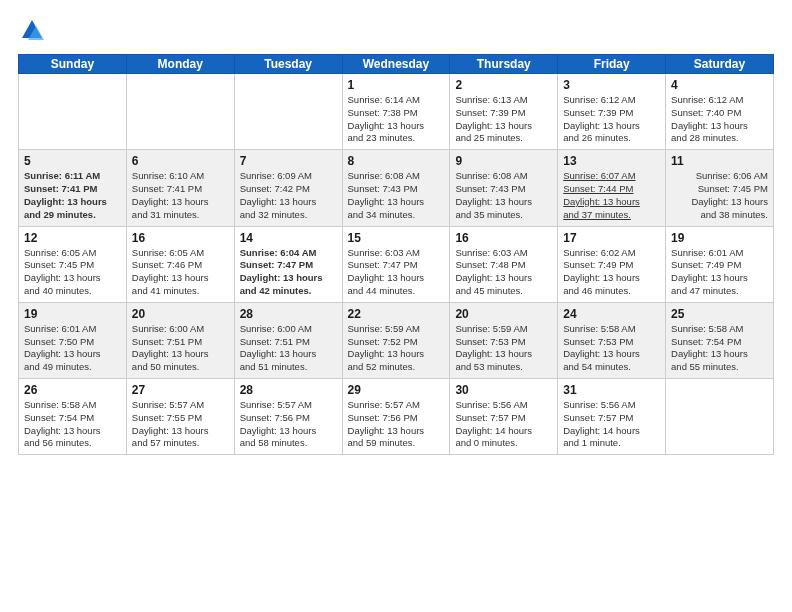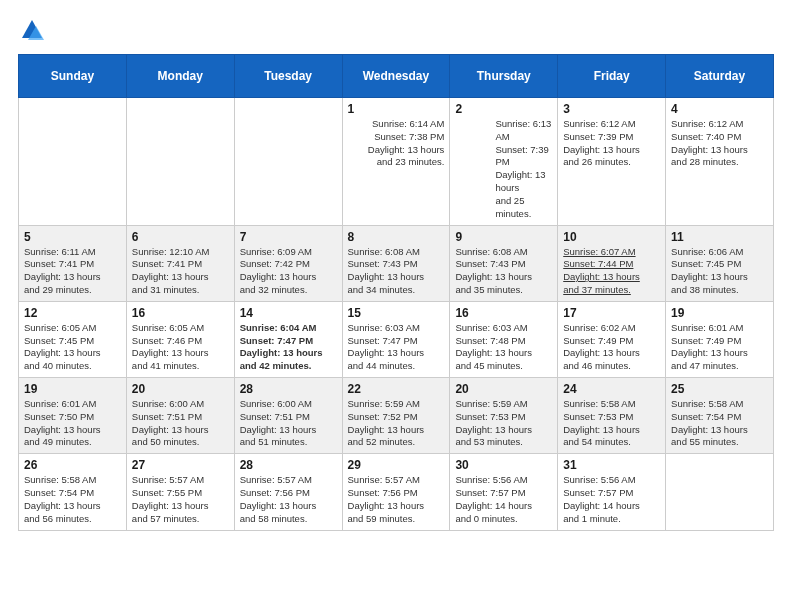--- a/index.html
+++ b/index.html
@@ -63,21 +63,21 @@
       width: 100%;
       border-collapse: collapse;
       border: 1px solid #ccc;
     }
     .calendar th {
       background: #1565c0;
       color: #fff;
       font-size: 12px;
       font-weight: bold;
       text-align: center;
-      padding: 14px 4px;
+      padding: 2px 4px;
       border: 1px solid #1256a8;
     }
     .calendar td {
       vertical-align: top;
       border: 1px solid #ccc;
       padding: 4px 5px;
       width: calc(100% / 7);
       min-height: 80px;
       background: #fff;
     }
@@ -143,28 +143,28 @@
           <th>Saturday</th>
         </tr>
     </thead>
     <tbody id="calendar-body">
     <tr>
           <td class="empty-cell"></td>
           <td class="empty-cell"></td>
           <td class="empty-cell"></td>
           <td>
             <span class="day-num">1</span>
-            <div class="day-info" style="white-space: pre-line; text-align: right;">Sunrise: 6:14 AM
+            <div class="day-info" style="white-space: pre-line;">Sunrise: 6:14 AM
 Sunset: 7:38 PM
 Daylight: 13 hours
 and 23 minutes.</div>
           </td>
           <td>
             <span class="day-num">2</span>
-            <div class="day-info" style="white-space: pre-line; margin-left: 40px;">Sunrise: 6:13 AM
+            <div class="day-info" style="white-space: pre-line;">Sunrise: 6:13 AM
 Sunset: 7:39 PM
 Daylight: 13 hours
 and 25 minutes.</div>
           </td>
           <td>
             <span class="day-num">3</span>
             <div class="day-info" style="white-space: pre-line;">Sunrise: 6:12 AM
 Sunset: 7:39 PM
 Daylight: 13 hours
 and 26 minutes.</div>
@@ -173,28 +173,28 @@
             <span class="day-num">4</span>
             <div class="day-info" style="white-space: pre-line;">Sunrise: 6:12 AM
 Sunset: 7:40 PM
 Daylight: 13 hours
 and 28 minutes.</div>
           </td>
         </tr>
         <tr>
           <td>
             <span class="day-num">5</span>
-            <div class="day-info" style="white-space: pre-line;">Sunrise: 6:11 AM
+            <div class="day-info" style="white-space: pre-line; font-weight: bold;">Sunrise: 6:11 AM
 Sunset: 7:41 PM
 Daylight: 13 hours
 and 29 minutes.</div>
           </td>
           <td>
             <span class="day-num">6</span>
-            <div class="day-info" style="white-space: pre-line;">Sunrise: 12:10 AM
+            <div class="day-info" style="white-space: pre-line;">Sunrise: 6:10 AM
 Sunset: 7:41 PM
 Daylight: 13 hours
 and 31 minutes.</div>
           </td>
           <td>
             <span class="day-num">7</span>
             <div class="day-info" style="white-space: pre-line;">Sunrise: 6:09 AM
 Sunset: 7:42 PM
 Daylight: 13 hours
 and 32 minutes.</div>
@@ -207,29 +207,29 @@
 and 34 minutes.</div>
           </td>
           <td>
             <span class="day-num">9</span>
             <div class="day-info" style="white-space: pre-line;">Sunrise: 6:08 AM
 Sunset: 7:43 PM
 Daylight: 13 hours
 and 35 minutes.</div>
           </td>
           <td>
-            <span class="day-num">10</span>
+            <span class="day-num">13</span>
             <div class="day-info" style="white-space: pre-line; text-decoration: underline;">Sunrise: 6:07 AM
 Sunset: 7:44 PM
 Daylight: 13 hours
 and 37 minutes.</div>
           </td>
           <td>
             <span class="day-num">11</span>
-            <div class="day-info" style="white-space: pre-line;">Sunrise: 6:06 AM
+            <div class="day-info" style="white-space: pre-line; text-align: right;">Sunrise: 6:06 AM
 Sunset: 7:45 PM
 Daylight: 13 hours
 and 38 minutes.</div>
           </td>
         </tr>
         <tr>
           <td>
             <span class="day-num">12</span>
             <div class="day-info" style="white-space: pre-line;">Sunrise: 6:05 AM
 Sunset: 7:45 PM

